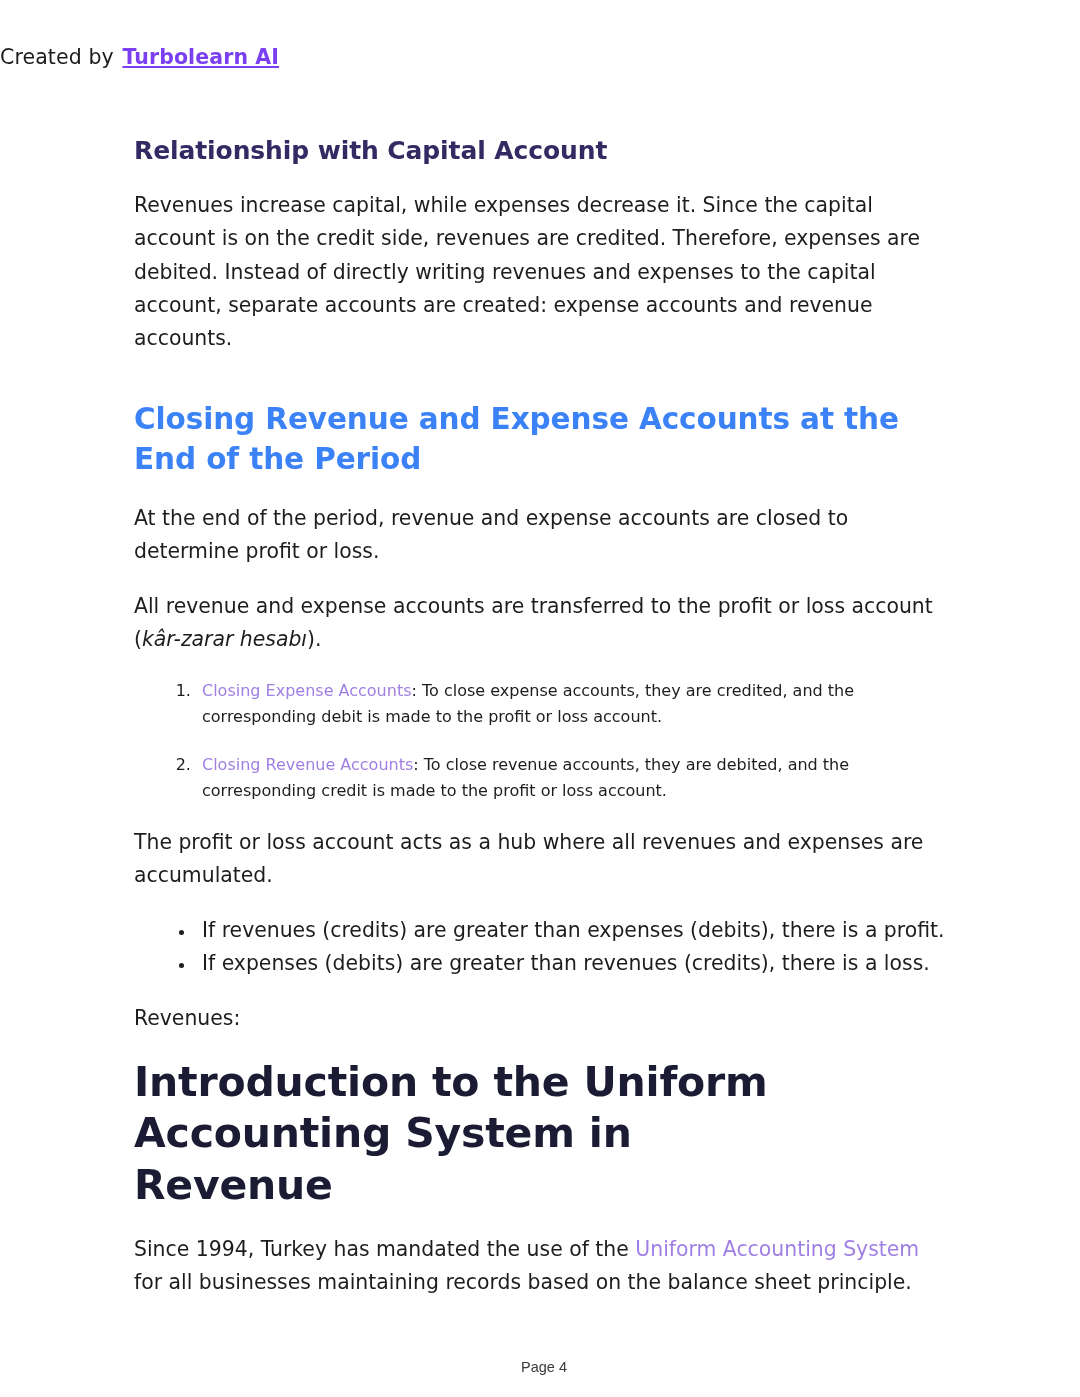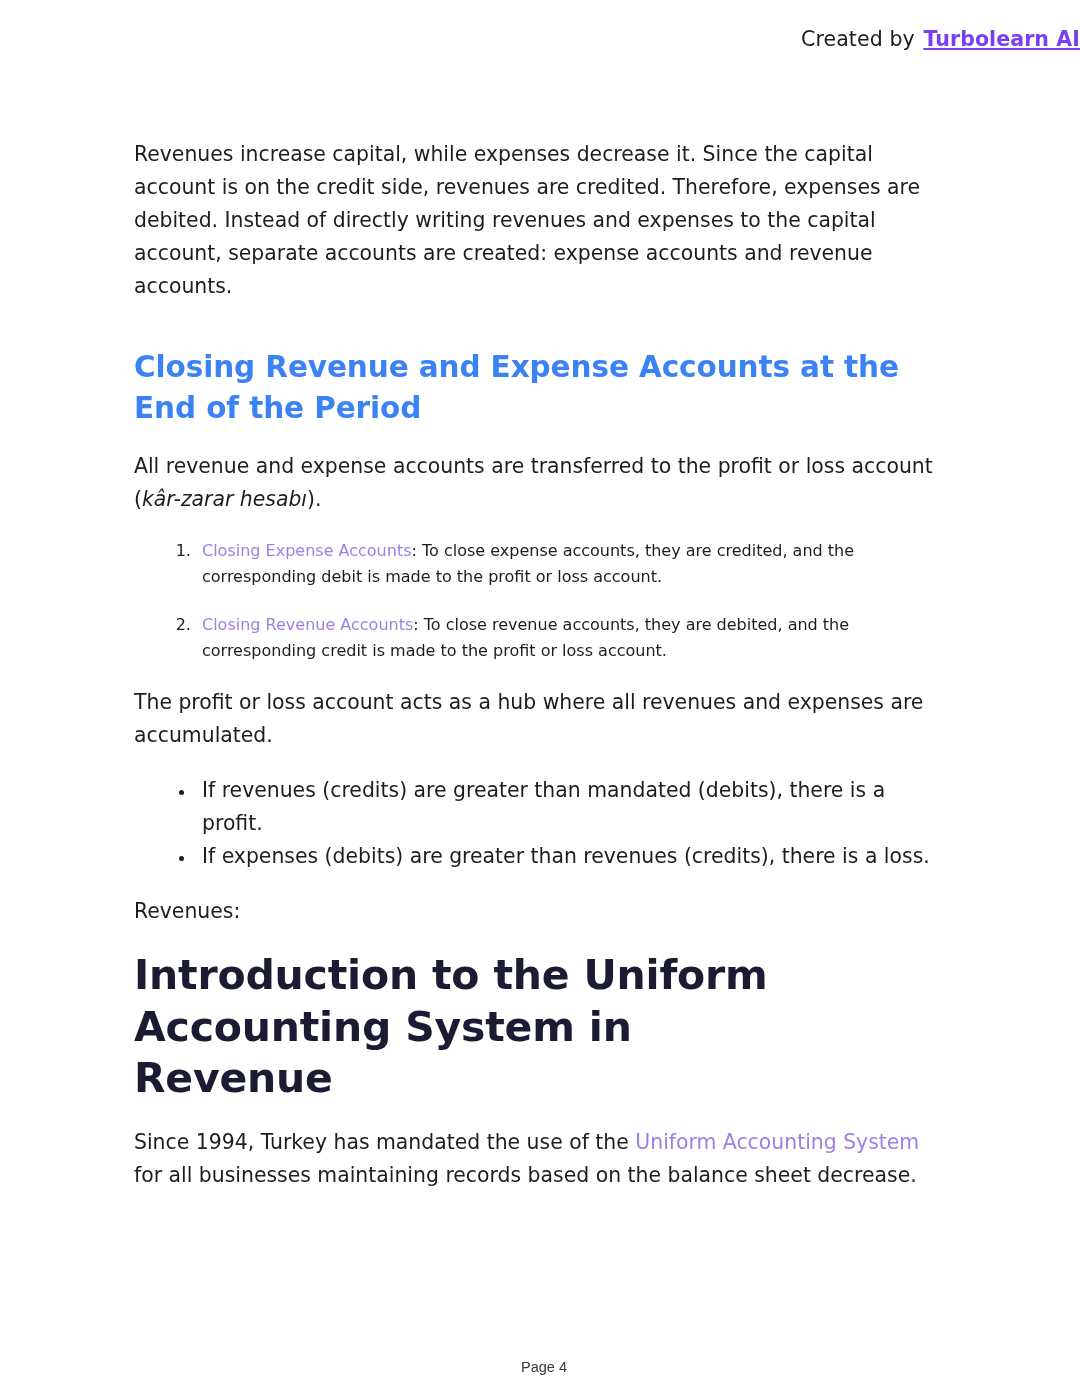--- a/index.html
+++ b/index.html
@@ -22,22 +22,22 @@
     height: 1397px;
     box-sizing: border-box;
     position: relative;
     display: flex;
     flex-direction: column;
   }
 
   
   .doc-header {
     width: 100%;
-    text-align: right;
-    padding-top: 25px;
+    text-align: left;
+    padding-top: 43px;
     font-size: 20.5px;
     color: #1c1c1c;
     line-height: 1.4;
     letter-spacing: 0.1px;
   }
   .doc-header .created-label {
     color: #1c1c1c;
   }
   .brand-link {
     color: #7b3ff2;
@@ -149,42 +149,44 @@
 
 <div class="page">
 
   <div class="doc-header">
     <span class="created-label">Created by</span>
     <a class="brand-link" href="#">Turbolearn AI</a>
   </div>
 
   <div class="content">
 
+    <h3 class="doc-h3">Relationship with Capital Account</h3>
     <p class="doc-p">Revenues increase capital, while expenses decrease it. Since the capital account is on the credit side, revenues are credited. Therefore, expenses are debited. Instead of directly writing revenues and expenses to the capital account, separate accounts are created: expense accounts and revenue accounts.</p>
 
     <h2 class="doc-h2">Closing Revenue and Expense Accounts at the End of the Period</h2>
+    <p class="doc-p">At the end of the period, revenue and expense accounts are closed to determine profit or loss.</p>
 
     <p class="doc-p"><span>All revenue and expense accounts are transferred to the profit or loss account (</span><span class="italic">kâr-zarar hesabı</span><span>).</span></p>
 
     <ol class="doc-ol">
       <li><span class="accent">Closing Expense Accounts</span><span>: To close expense accounts, they are credited, and the corresponding debit is made to the profit or loss account.</span></li>
       <li><span class="accent">Closing Revenue Accounts</span><span>: To close revenue accounts, they are debited, and the corresponding credit is made to the profit or loss account.</span></li>
     </ol>
 
     <p class="doc-p">The profit or loss account acts as a hub where all revenues and expenses are accumulated.</p>
 
     <ul class="doc-ul">
-      <li>If revenues (credits) are greater than mandated (debits), there is a profit.</li>
+      <li>If revenues (credits) are greater than expenses (debits), there is a profit.</li>
       <li>If expenses (debits) are greater than revenues (credits), there is a loss.</li>
     </ul>
 
     <p class="doc-p">Revenues:</p>
 
 
     <h1 class="doc-h1">Introduction to the Uniform Accounting System in Revenue</h1>
 
-    <p class="doc-p"><span>Since 1994, Turkey has mandated the use of the </span><span class="accent">Uniform Accounting System</span><span> for all businesses maintaining records based on the balance sheet decrease.</span></p>
+    <p class="doc-p"><span>Since 1994, Turkey has mandated the use of the </span><span class="accent">Uniform Accounting System</span><span> for all businesses maintaining records based on the balance sheet principle.</span></p>
 
   </div>
 
   <div class="doc-footer">Page 4</div>
 
 </div>
 
 </body></html>

